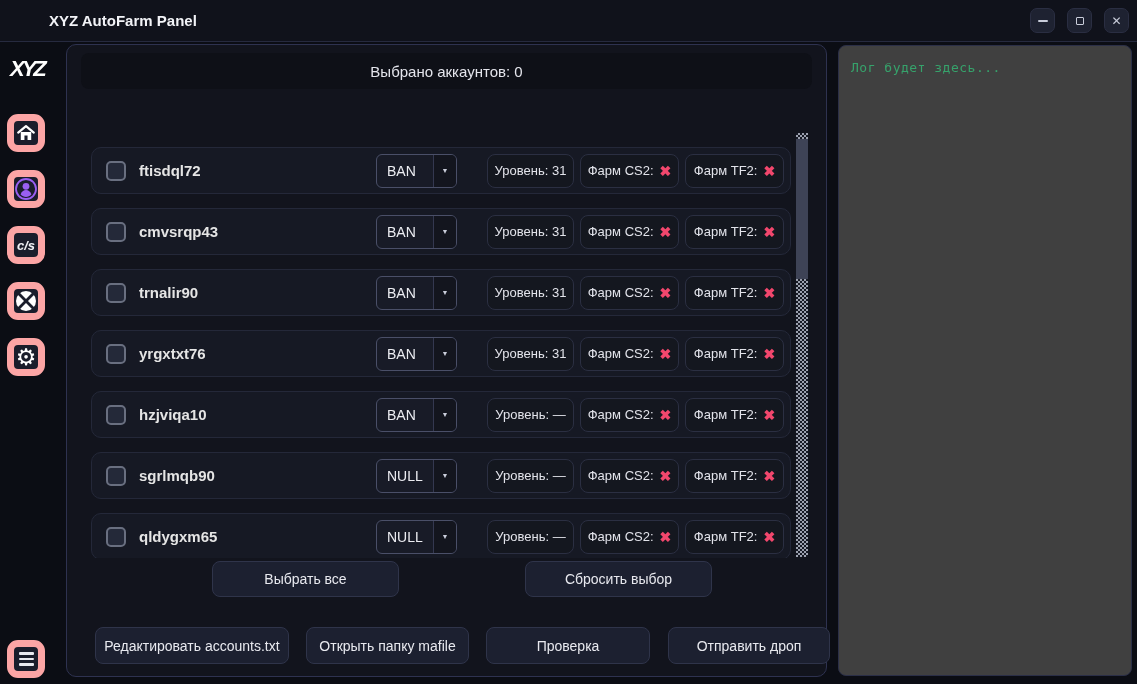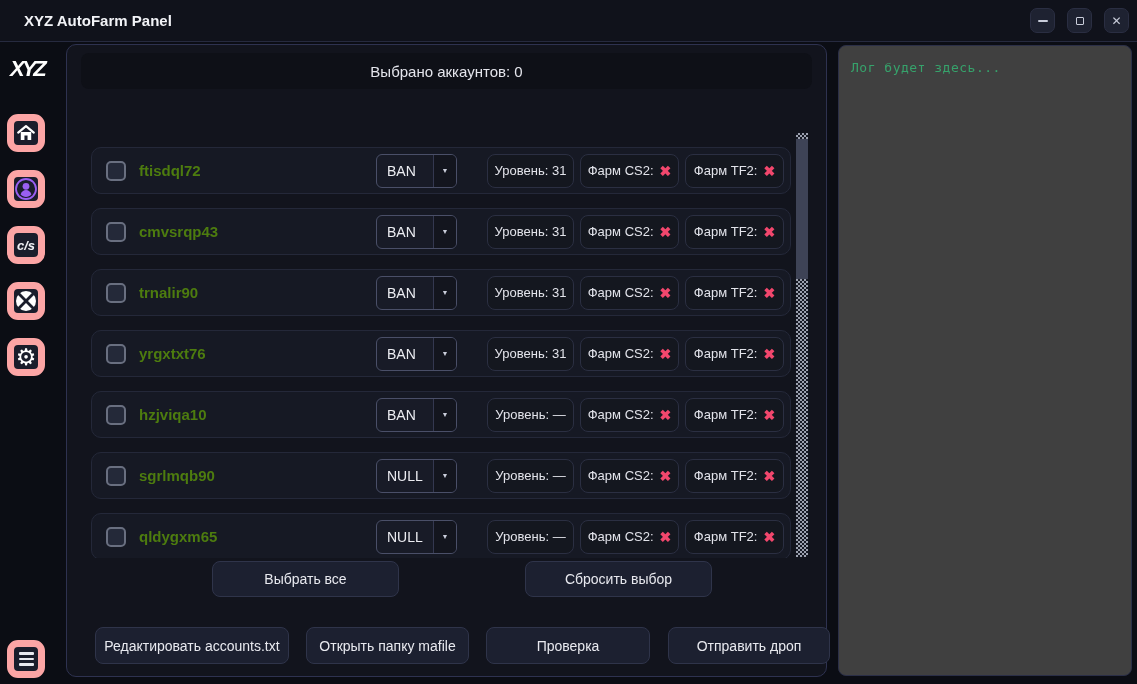--- a/index.html
+++ b/index.html
@@ -7,21 +7,21 @@
   body {
     background:#0b0d14;
     font-family:"Liberation Sans", sans-serif;
     color:#e8e9ef;
     position:relative;
   }
   
   .titlebar {
     position:absolute; left:0; top:0; width:1137px; height:42px;
     background:#10121b; border-bottom:1px solid #262a3f;
-    display:flex; align-items:center;
+    display:flex; align-items:center;padding-left:25px;
   }
   .titlebar-title { margin-left:24px; font-size:15px; font-weight:bold; color:#f2f3f7; }
   .win-controls { position:absolute; right:8px; top:8px; display:flex; gap:12px; }
   .win-btn {
     width:25px; height:25px; border-radius:7px;
     background:#1e2231; border:1px solid #2a2e42;
     display:flex; align-items:center; justify-content:center;
     cursor:pointer; color:#c9cdda;
   }
   .win-btn .bar { width:10px; height:2px; background:#c9cdda; border-radius:1px; }
@@ -69,21 +69,21 @@
   .account-row {
     width:700px; height:47px; margin-bottom:14px;
     background:#161924; border:1px solid #242839; border-radius:10px;
     display:flex; align-items:center; padding:0 6px 0 14px;
   }
   .checkbox {
     width:20px; height:20px; border-radius:5px;
     border:2px solid #696f80; background:#242939; cursor:pointer;
     flex:0 0 auto;
   }
-  .account-name { margin-left:13px; font-size:15px; font-weight:bold; color:#4d7c0f; }
+  .account-name { margin-left:13px; font-size:15px; font-weight:bold; color:#e5e5e5; }
   .row-controls { margin-left:auto; display:flex; gap:6px; align-items:center; }
   .dropdown {
     width:81px; height:34px; background:#181b27;
     border:1px solid #4a4f68; border-radius:6px;
     display:flex; align-items:center; cursor:pointer; position:relative;
   }
   .dropdown-value { padding-left:10px; font-size:14px; color:#ecedf2; }
   .dropdown-arrow-box {
     position:absolute; right:0; top:0; width:23px; height:32px;
     border-left:1px solid #343850; background:#13151e;

